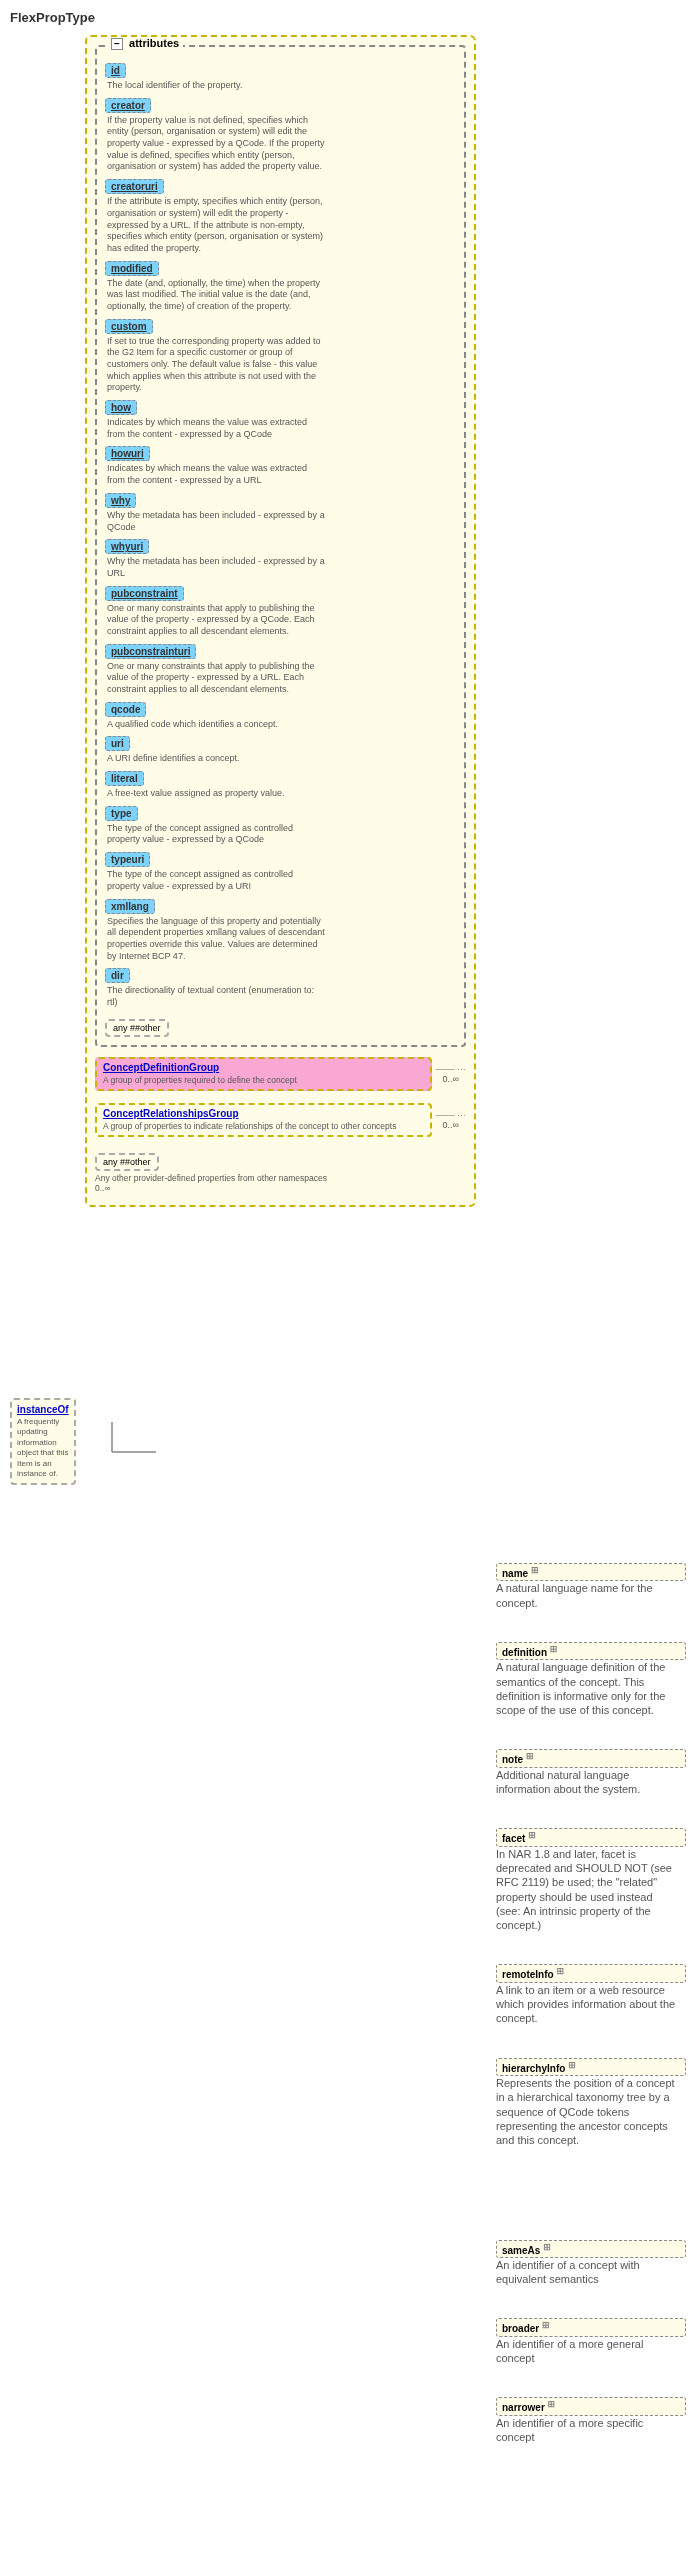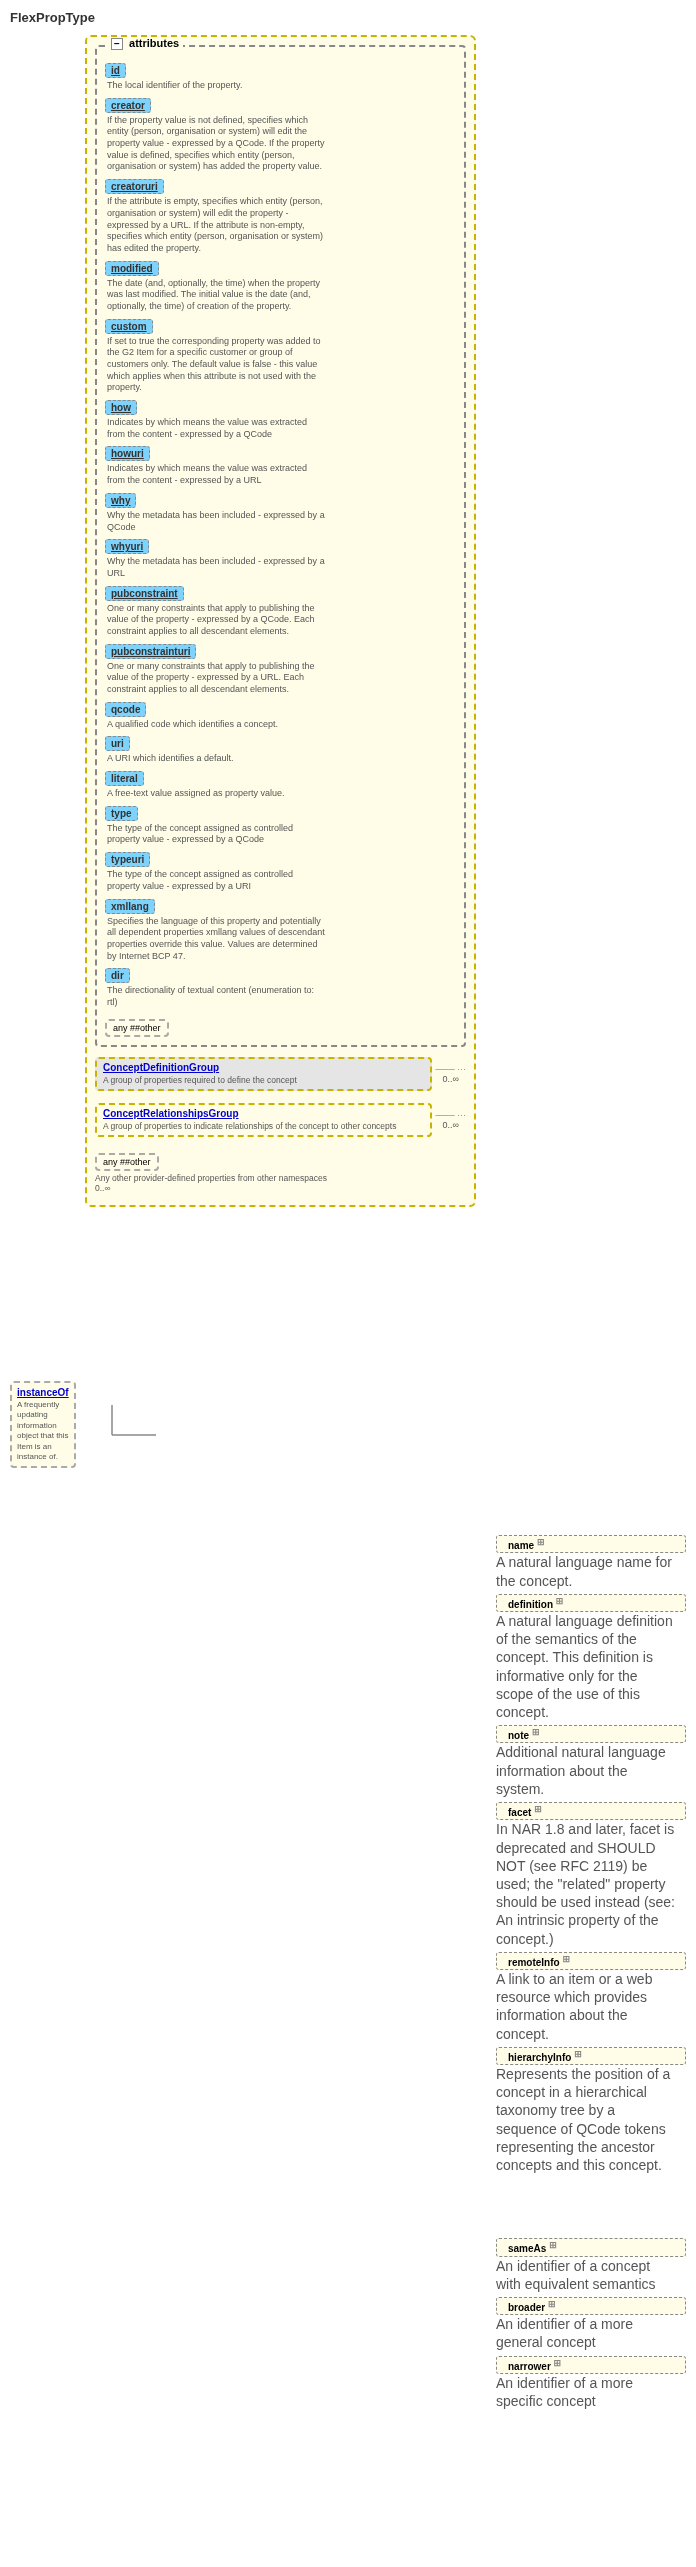--- a/index.html
+++ b/index.html
@@ -67,29 +67,30 @@
       font-size: 9px;
       color: #555;
       line-height: 1.3;
       padding-left: 2px;
       max-width: 220px;
     }
 
     .right-item-box {
       border: 1.5px dashed #888;
       border-radius: 3px;
-      padding: 1px 11px;
+      padding: 1px 5px;
       display: inline-block;
       background: #fffde7;
       font-weight: bold;
       font-size: 10px;
+      margin-top: 28px;
     }
 
     .right-item-desc {
-      font-size: 14px;
+      font-size: 11px;
       color: #555;
       line-height: 1.3;
       max-width: 180px;
     }
 
     .right-item {
       display: flex;
       flex-direction: column;
       margin-bottom: 4px;
     }
@@ -243,21 +244,21 @@
               <div class="attr-desc">One or many constraints that apply to publishing the value of the property - expressed by a URL. Each constraint applies to all descendant elements.</div>
             </div>
 
             <div class="attribute-item">
               <div class="attr-name-box">qcode</div>
               <div class="attr-desc">A qualified code which identifies a concept.</div>
             </div>
 
             <div class="attribute-item">
               <div class="attr-name-box">uri</div>
-              <div class="attr-desc">A URI which identifies a default.</div>
+              <div class="attr-desc">A URI define identifies a concept.</div>
             </div>
 
             <div class="attribute-item">
               <div class="attr-name-box">literal</div>
               <div class="attr-desc">A free-text value assigned as property value.</div>
             </div>
 
             <div class="attribute-item">
               <div class="attr-name-box">type</div>
               <div class="attr-desc">The type of the concept assigned as controlled property value - expressed by a QCode</div>
@@ -287,21 +288,21 @@
           </div>
         </div>
 
         <div style="margin: 10px 0 4px 0; position: relative;">
 
           <div style="display:flex; flex-direction:row; align-items:flex-start; gap:0;">
 
             <div style="display:flex; flex-direction:column; gap:4px; flex:1;">
 
               <div style="display:flex; flex-direction:row; align-items:center; gap:3px;">
-                <div style="border:2px dashed #c8b400; border-radius:4px; padding:3px 6px; background:#e5e5e5; flex:1;">
+                <div style="border:2px dashed #c8b400; border-radius:4px; padding:3px 6px; background:#f9a8d4; flex:1;">
                   <div style="font-weight:bold; font-size:10px; text-decoration:underline; color:#0000cc;">ConceptDefinitionGroup</div>
                   <div style="font-size:8.5px; color:#555; line-height:1.3; margin-top:2px;">A group of properties required to define the concept</div>
                 </div>
 
                 <div style="display:flex; flex-direction:column; align-items:center;">
                   <span style="font-size:9px; color:#888;">─── ···</span>
                   <span style="font-size:9px; color:#555;">0..∞</span>
                 </div>
               </div>
 

